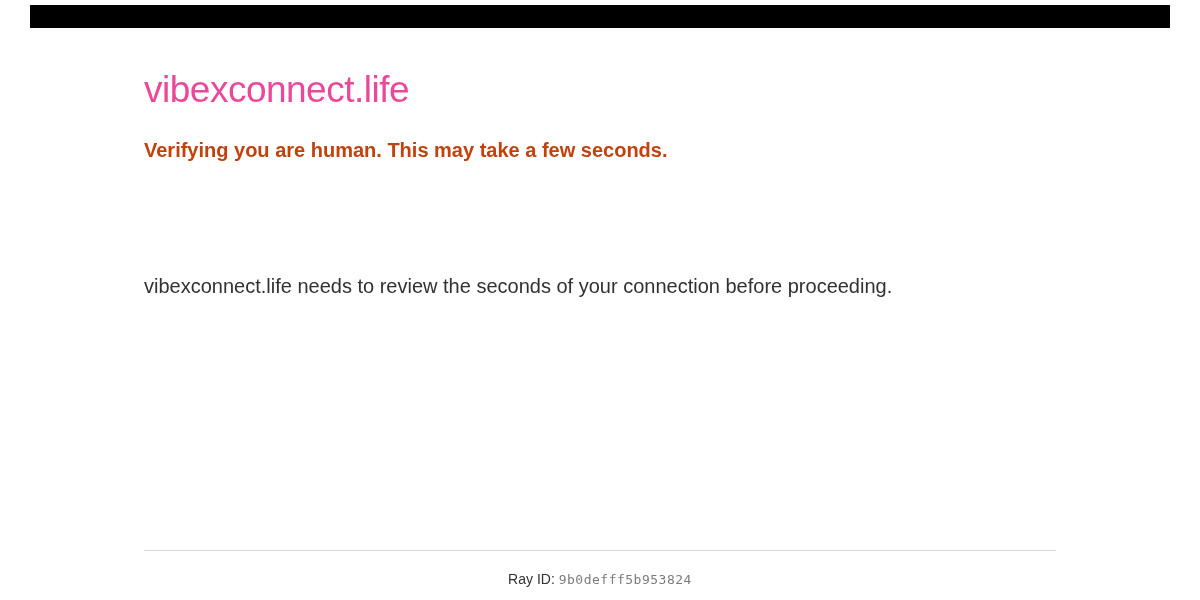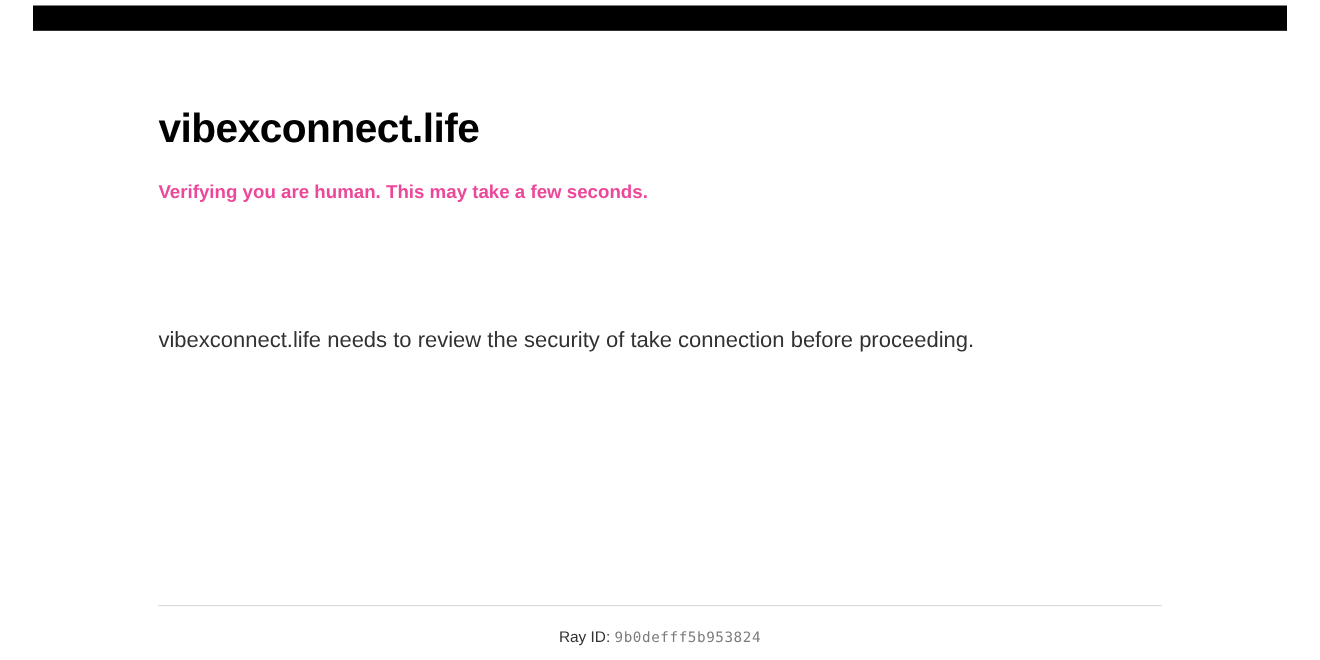--- a/index.html
+++ b/index.html
@@ -23,33 +23,33 @@
     height: 23px;
     background: #000000;
   }
   .main-content {
     position: absolute;
     left: 144px;
     top: 0;
     width: 912px;
   }
   h1.page-title {
-    margin-top: 96px;
+    margin-top: 69px;
     font-size: 37px;
-    font-weight: 700;
+    font-weight: 400;
     line-height: 1.15;
-    color: #000000;
+    color: #ec4899;
     letter-spacing: -0.5px;
   }
   h2.subtitle {
     margin-top: 26px;
-    font-size: 17px;
+    font-size: 20px;
     font-weight: 700;
     line-height: 1.2;
-    color: #ec4899;
+    color: #c2410c;
   }
   .widget-spacer {
     height: 106px;
   }
   p.body-text {
     margin-top: 0;
     font-size: 20px;
     font-weight: 400;
     line-height: 36px;
     color: #313131;
@@ -98,21 +98,21 @@
 
   <div class="top-banner"></div>
 
   <div class="main-content">
     <h1 class="page-title">vibexconnect.life</h1>
 
     <h2 class="subtitle">Verifying you are human. This may take a few seconds.</h2>
 
     <div class="widget-spacer"></div>
 
-    <p class="body-text">vibexconnect.life needs to review the security of take connection before proceeding.</p>
+    <p class="body-text">vibexconnect.life needs to review the seconds of your connection before proceeding.</p>
   </div>
 
   <div class="footer">
     <div class="ray-id-line">
       <span>Ray ID:</span>
       <span class="ray-id-value">9b0defff5b953824</span>
     </div>
     <div class="attribution-line">
       <span>Performance &amp; security by</span>
       <a class="cloudflare-link">Cloudflare</a>

